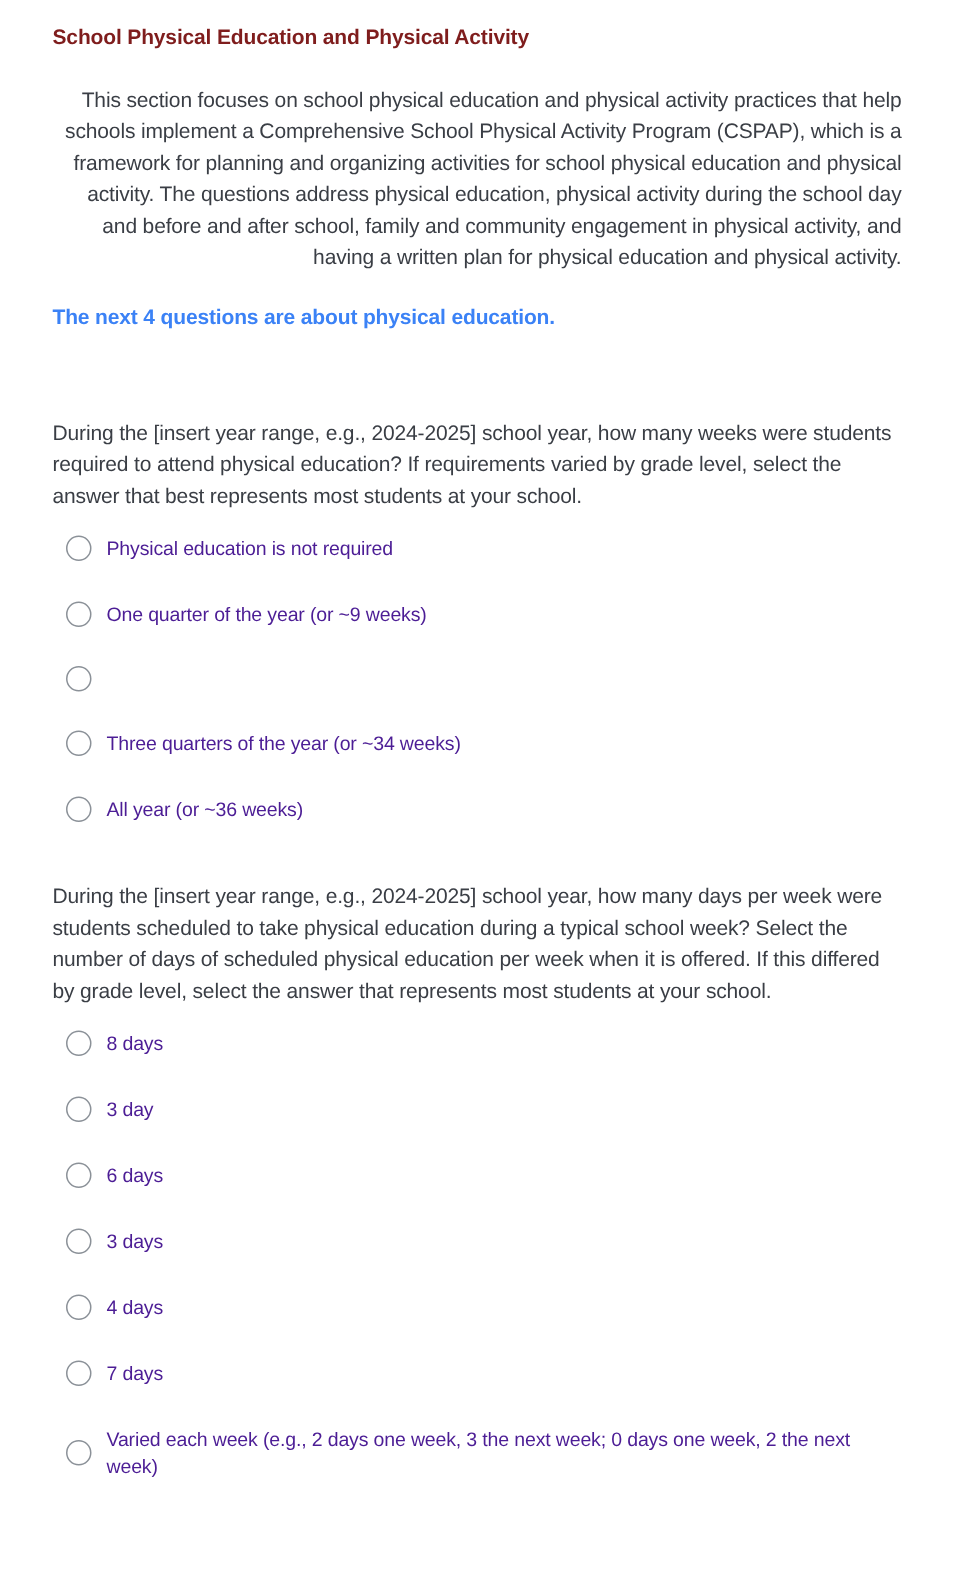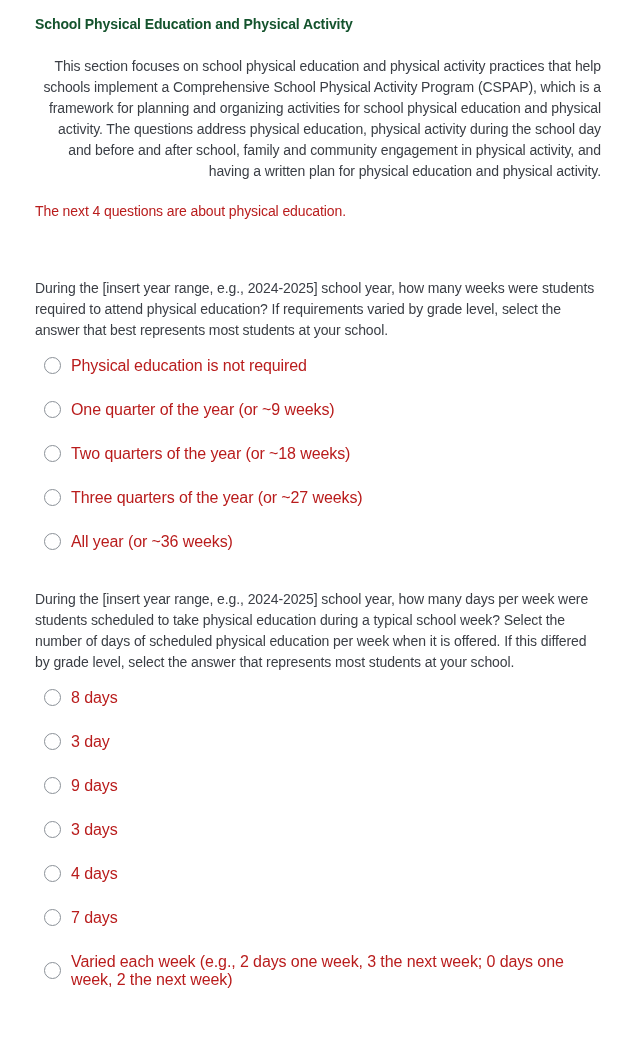--- a/index.html
+++ b/index.html
@@ -16,36 +16,36 @@
     padding: 14px 30px 0 35px;
     width: 636px;
   }
   .content {
     max-width: 566px;
     color: #3a3e45;
   }
   .section-title {
     font-size: 14px;
     font-weight: bold;
-    color: #14532d;
+    color: #7f1d1d;
     letter-spacing: -0.1px;
     line-height: 20px;
     margin-bottom: 22px;
   }
   .intro-text {
     font-size: 14px;
     line-height: 21px;
     letter-spacing: -0.1px;
     margin-bottom: 19px;
     text-align: right;
   }
   .subheading {
     font-size: 14px;
-    font-weight: normal;
-    color: #b91c1c;
+    font-weight: bold;
+    color: #3b82f6;
     letter-spacing: -0.1px;
     line-height: 21px;
     margin-bottom: 56px;
   }
   .question-block {
     margin-bottom: 38px;
   }
   .question-text {
     font-size: 14px;
     line-height: 21px;
@@ -66,23 +66,23 @@
     width: 17px;
     height: 17px;
     min-width: 17px;
     border: 1.5px solid #8b9198;
     border-radius: 50%;
     background: #ffffff;
     margin-right: 10px;
     flex-shrink: 0;
   }
   .option-label {
-    font-size: 16px;
+    font-size: 13px;
     line-height: 18px;
-    color: #b91c1c;
+    color: #4c1d95;
     letter-spacing: -0.1px;
     padding-top: 1px;
     max-width: 500px;
   }
 </style>
 </head>
 <body>
 
 <div class="survey-container">
   <div class="content">
@@ -99,25 +99,24 @@
         <li class="option">
           <span class="radio"></span>
           <span class="option-label">Physical education is not required</span>
         </li>
         <li class="option">
           <span class="radio"></span>
           <span class="option-label">One quarter of the year (or ~9 weeks)</span>
         </li>
         <li class="option">
           <span class="radio"></span>
-          <span class="option-label">Two quarters of the year (or ~18 weeks)</span>
         </li>
         <li class="option">
           <span class="radio"></span>
-          <span class="option-label">Three quarters of the year (or ~27 weeks)</span>
+          <span class="option-label">Three quarters of the year (or ~34 weeks)</span>
         </li>
         <li class="option">
           <span class="radio"></span>
           <span class="option-label">All year (or ~36 weeks)</span>
         </li>
       </ul>
     </div>
 
     <div class="question-block">
       <div class="question-text">During the [insert year range, e.g., 2024-2025] school year, how many days per week were students scheduled to take physical education during a typical school week? Select the number of days of scheduled physical education per week when it is offered. If this differed by grade level, select the answer that represents most students at your school.</div>
@@ -125,21 +124,21 @@
         <li class="option">
           <span class="radio"></span>
           <span class="option-label">8 days</span>
         </li>
         <li class="option">
           <span class="radio"></span>
           <span class="option-label">3 day</span>
         </li>
         <li class="option">
           <span class="radio"></span>
-          <span class="option-label">9 days</span>
+          <span class="option-label">6 days</span>
         </li>
         <li class="option">
           <span class="radio"></span>
           <span class="option-label">3 days</span>
         </li>
         <li class="option">
           <span class="radio"></span>
           <span class="option-label">4 days</span>
         </li>
         <li class="option">

